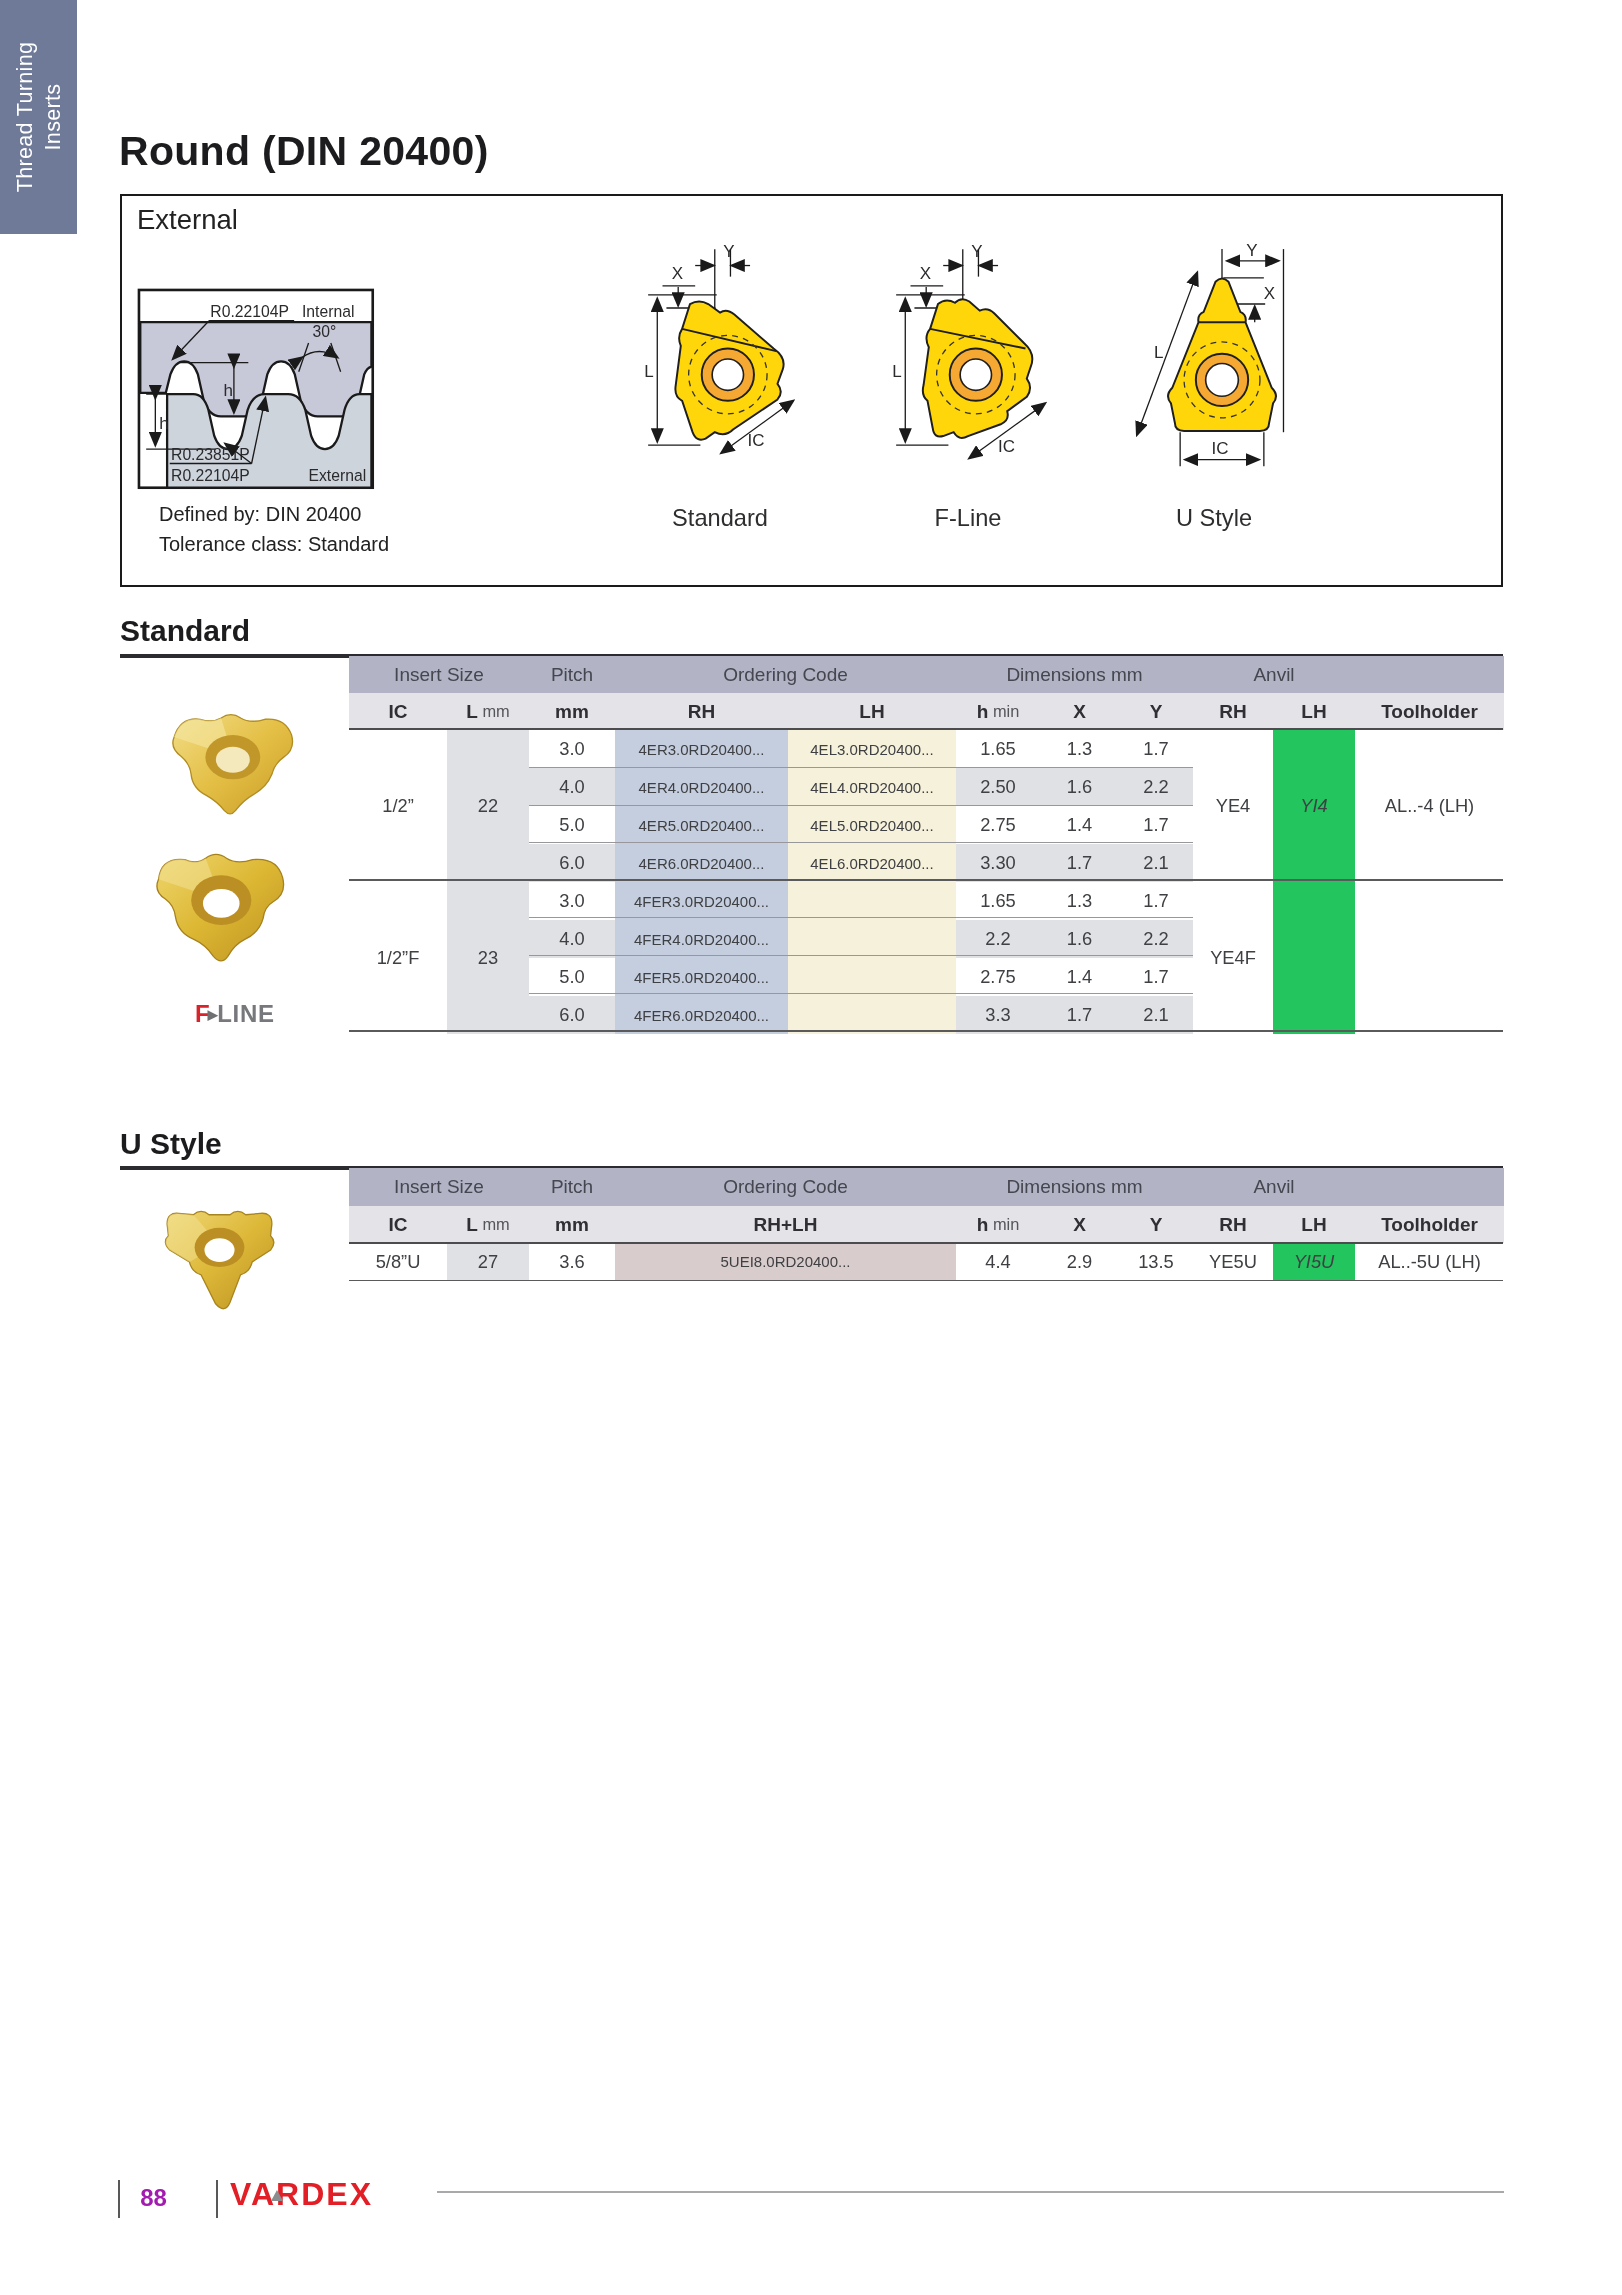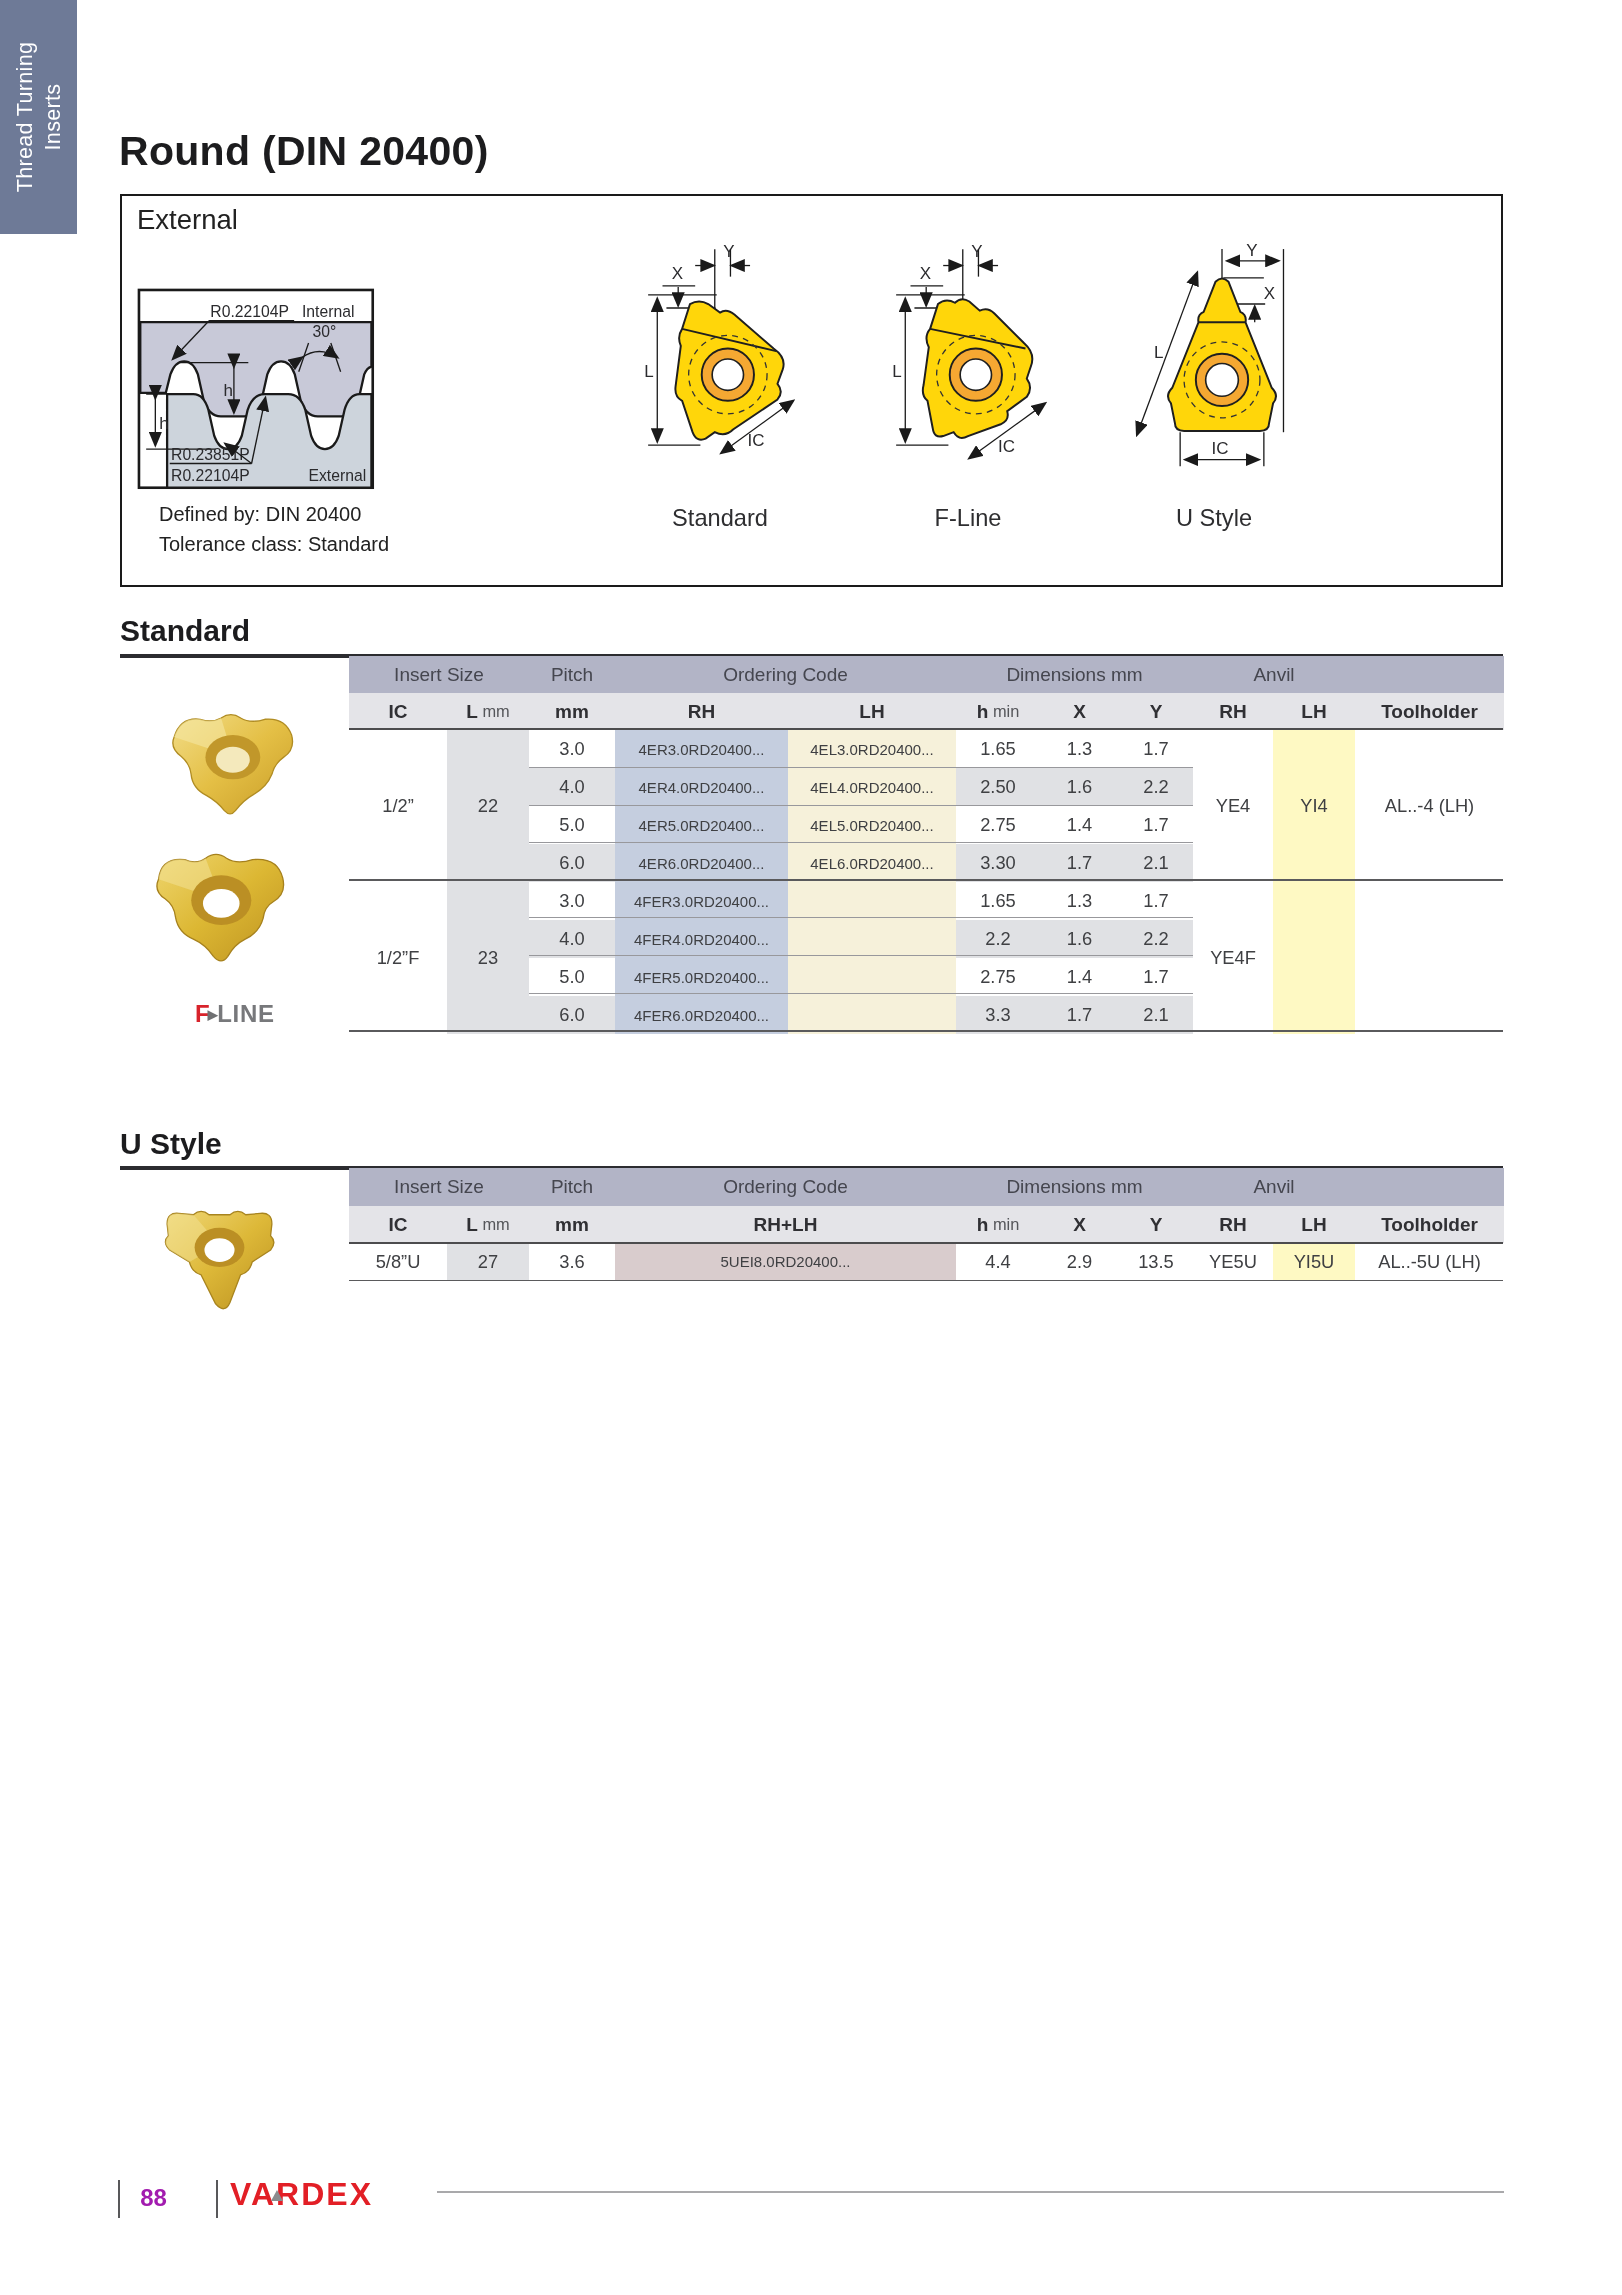--- a/index.html
+++ b/index.html
@@ -30,21 +30,21 @@
   #u-table{left:349px;top:1168px;width:1154px;}
   #u-table.tbl{grid-template-rows:38px 37px 37px;}
   .cell{display:flex;align-items:center;justify-content:center;font-size:18.3px;color:#3f4043;}
   .ghead{background:#b2b4c6;font-size:19px;color:#45464f;}
   .shead{background:#e4e4e8;font-weight:bold;font-size:19px;color:#303034;}
   .shead .unit{font-weight:normal;font-size:16.4px;color:#55565a;margin-left:4.6px;}
   .code{font-size:15px;}
   .col-l{background:#e0e1e4;text-align:right;}
   .col-rh{background:#c5cedf;}
   .col-lh{background:#f6f1da;}
-  .col-alh{background:#fef9c3;}
+  .col-alh{background:#22c55e;font-style:italic;}
   .col-pink{background:#d9cccd;}
   .g{background:#e0e1e4;}
   .line{position:absolute;background:#98989c;}
   .dline{position:absolute;background:#4c4c4e;}
 
   
   #fline-logo{left:195px;top:1000px;font-size:24px;font-weight:bold;letter-spacing:0.7px;}
   #fline-logo .f{color:#d8232b;}
   #fline-logo .tri{color:#6f7072;font-size:13px;margin-left:-2.6px;margin-right:-1.3px;vertical-align:2.6px;}
   #fline-logo .line-txt{color:#77787b;}

